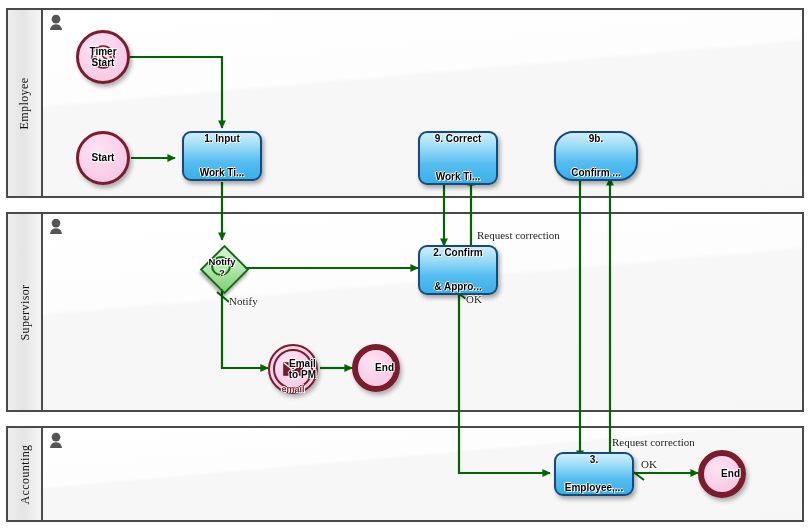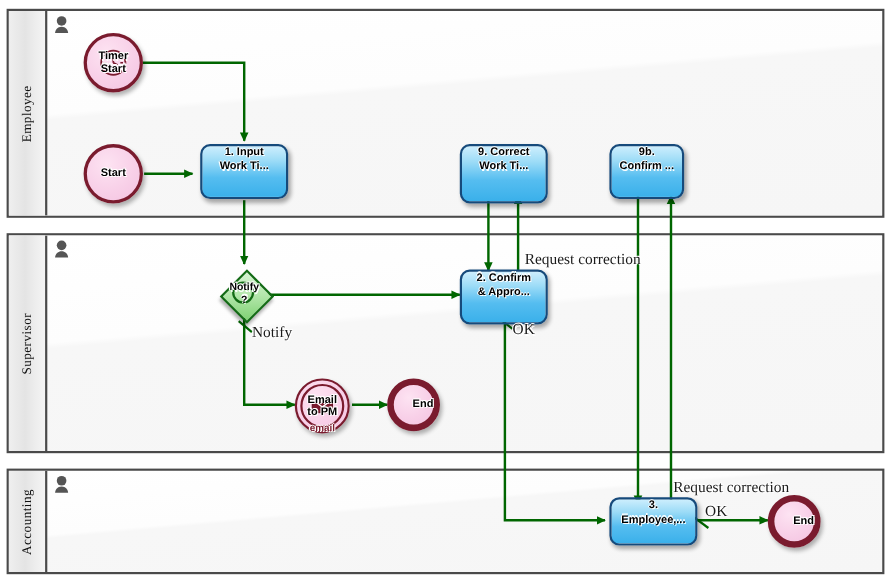--- a/index.html
+++ b/index.html
@@ -19,41 +19,41 @@
   .lane-label{transform:rotate(-90deg);white-space:nowrap;
        font-family:"Liberation Serif",serif;font-size:12px;color:#111;letter-spacing:.4px;}
   .lane-body{position:absolute;left:35px;top:0;right:0;bottom:0;overflow:hidden;}
   .actor-icon{position:absolute;left:6px;top:4px;width:16px;height:20px;}
 
   
   .task{position:absolute;box-sizing:border-box;border:2px solid #164a7b;
         border-radius:9px;
         background:linear-gradient(180deg,#cdeefd 0%,#9ddcf7 28%,#55bdf0 62%,#3ab0ea 100%);
         box-shadow:2px 3px 4px rgba(0,0,0,.33);
-        display:flex;flex-direction:column;align-items:center;justify-content:flex-start;
+        display:flex;flex-direction:column;align-items:center;justify-content:space-between;
         color:#000;font-weight:bold;font-size:10px;line-height:12.5px;text-align:center;
         text-shadow:1px 1px 0 #ffffff, -1px 0px 0 #ffffff, 0px -1px 0 #ffffff;
         z-index:6;}
   .task .tl{display:block;}
 
   
   .event{position:absolute;box-sizing:border-box;border-radius:50%;
          display:flex;align-items:center;justify-content:center;
          font-weight:bold;font-size:10px;line-height:11.5px;text-align:center;color:#000;
          text-shadow:1px 1px 0 #fff,-1px 0 0 #fff,0 -1px 0 #fff,1px -1px 0 #fff;
          z-index:6;}
   .ev-start{border:3px solid #7a1b2e;
         background:radial-gradient(circle at 38% 32%,#fde3f2 0%,#f8d0e8 55%,#f3c3e0 100%);
         box-shadow:2px 3px 4px rgba(0,0,0,.3);}
   .ev-end{border:6px solid #7a1b2e;
         background:radial-gradient(circle at 38% 32%,#fde3f2 0%,#f8d0e8 55%,#f3c3e0 100%);
         box-shadow:2px 3px 4px rgba(0,0,0,.3);justify-content:flex-end;}
   .ev-inter{border:2px solid #7a1b2e;
         background:radial-gradient(circle at 38% 32%,#fde3f2 0%,#f8d0e8 55%,#f3c3e0 100%);
-        box-shadow:2px 3px 4px rgba(0,0,0,.3);}
+        box-shadow:2px 3px 4px rgba(0,0,0,.3);justify-content:flex-end;}
   .ev-inter-ring{position:absolute;left:3px;top:3px;right:3px;bottom:3px;
         border:2px solid #7a1b2e;border-radius:50%;}
   .ev-txt{position:relative;z-index:3;}
   .ev-sub{position:absolute;left:50%;transform:translateX(-50%);bottom:-3px;
         font-size:9px;font-weight:bold;color:#7a1b2e;z-index:4;
         text-shadow:1px 1px 0 #fff,-1px 0 0 #fff,0 -1px 0 #fff;white-space:nowrap;}
   .ico-clock{position:absolute;left:50%;top:50%;transform:translate(-50%,-50%);
         width:26px;height:26px;z-index:1;}
   .ico-env{position:absolute;left:50%;top:50%;transform:translate(-50%,-50%);
         width:20px;height:14px;z-index:1;}
@@ -64,21 +64,21 @@
         transform:rotate(45deg);
         background:linear-gradient(135deg,#d6f3d2 0%,#b6e8ae 45%,#7fd173 100%);
         border:2px solid #136b15;box-shadow:2px 3px 3px rgba(0,0,0,.3);}
   .gw-c{position:absolute;left:11px;top:11px;width:20px;height:20px;
         border:2px solid #136b15;border-radius:50%;box-sizing:border-box;}
   .gw-t{position:absolute;left:50%;top:50%;transform:translate(-50%,-50%);
         width:62px;text-align:center;font-weight:bold;font-size:9.5px;line-height:11px;color:#000;
         text-shadow:1px 1px 0 #fff,-1px 0 0 #fff,0 -1px 0 #fff,1px -1px 0 #fff;}
 
   
-  .flab{position:absolute;font-family:"Liberation Serif",serif;font-size:14px;color:#1a1a1a;
+  .flab{position:absolute;font-family:"Liberation Serif",serif;font-size:11px;color:#1a1a1a;
         white-space:nowrap;z-index:7;
         text-shadow:1px 1px 0 #fff,-1px 0 0 #fff,0 -1px 0 #fff,1px -1px 0 #fff;}
 
   svg.flow{position:absolute;left:0;top:0;width:810px;height:531px;
            pointer-events:none;z-index:3;}
 </style>
 </head>
 <body>
 
 <div id="stage">
@@ -184,21 +184,21 @@
   <div class="task" style="left:182px;top:131px;width:80px;height:50px;">
     <span class="tl">1. Input</span>
     <span class="tl">Work Ti...</span>
   </div>
 
   <div class="task" style="left:418px;top:131px;width:80px;height:54px;">
     <span class="tl">9. Correct</span>
     <span class="tl">Work Ti...</span>
   </div>
 
-  <div class="task" style="left:554px;top:131px;width:68px;height:50px;">
+  <div class="task" style="left:554px;top:131px;width:84px;height:50px;border-radius:19px;">
     <span class="tl">9b.</span>
     <span class="tl">Confirm ...</span>
   </div>
 
   <div class="gw" style="left:200px;top:245px;">
     <div class="gw-d"></div>
     <div class="gw-c"></div>
     <div class="gw-t">
       <span>Notify</span><br>
       <span>?</span>

